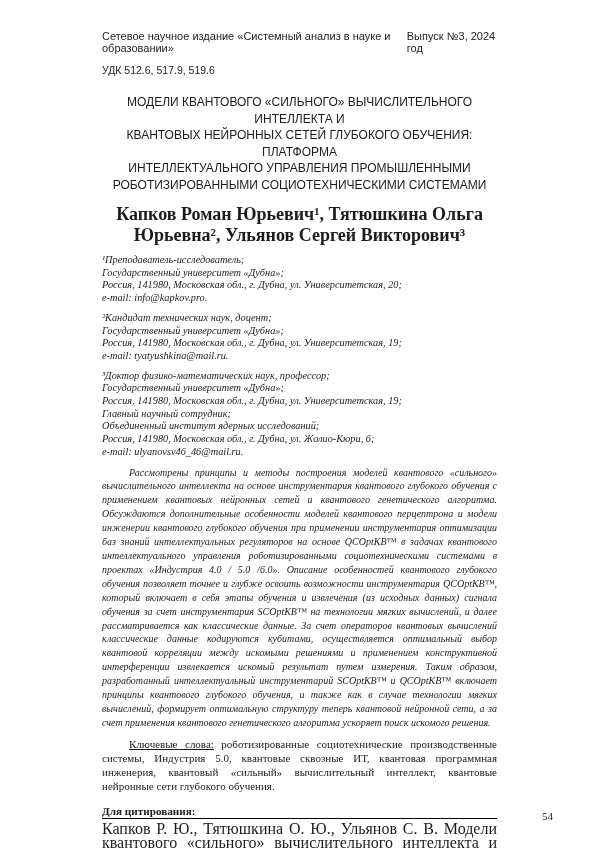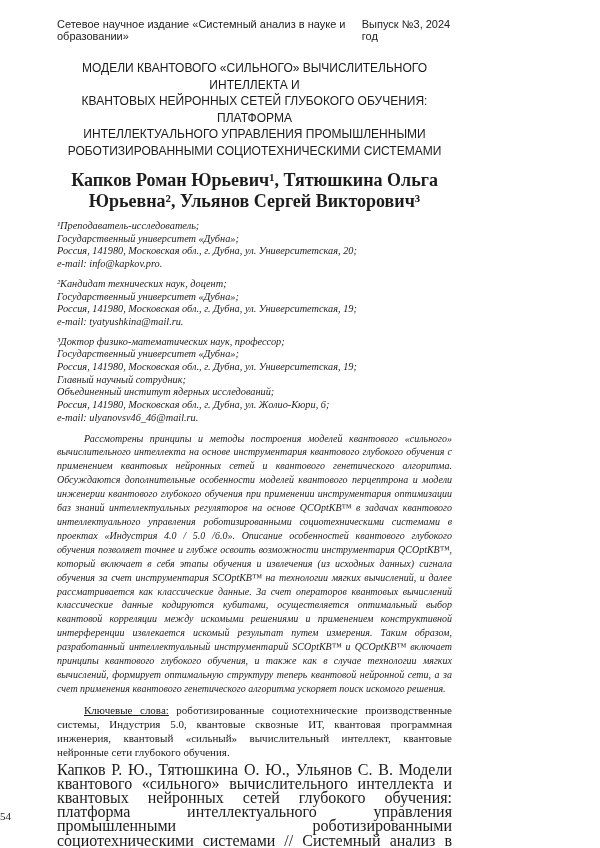--- a/index.html
+++ b/index.html
@@ -5,23 +5,24 @@
   html, body {
     margin: 0; padding: 0;
     background: #ffffff;
     width: 600px; height: 848px;
     overflow: hidden;
   }
   .page {
     position: relative;
     width: 508px; height: 848px;
     box-sizing: border-box;
-    padding: 18px 56px 0 57px;
+    padding: 30px 56px 0 57px;
     color: #1c1c1c;
     font-family: "Liberation Serif", serif;
+    margin-left: 45px;
   }
   
   .header-row {
     display: flex;
     justify-content: space-between;
     align-items: baseline;
     font-family: "Liberation Sans", sans-serif;
     font-size: 11px;
     color: #222;
   }
@@ -99,34 +100,35 @@
     font-size: 10.4px;
     line-height: 13.4px;
     color: #2a2a2a;
     white-space: pre-line;
     text-align: justify;
   }
   .page-number {
     position: absolute;
     left: 0; right: 0;
     bottom: 26px;
-    text-align: left;
+    text-align: right;
     font-size: 11px;
   }
 </style>
 </head>
 <body>
 
 <div class="page">
 
   <div class="header-row">
     <span>Сетевое научное издание «Системный анализ в науке и образовании»</span>
     <span>Выпуск №3, 2024 год</span>
   </div>
 
+  <div class="udk">УДК 512.6, 517.9, 519.6</div>
 
   <div class="title">МОДЕЛИ КВАНТОВОГО «СИЛЬНОГО» ВЫЧИСЛИТЕЛЬНОГО ИНТЕЛЛЕКТА И
 КВАНТОВЫХ НЕЙРОННЫХ СЕТЕЙ ГЛУБОКОГО ОБУЧЕНИЯ: ПЛАТФОРМА
 ИНТЕЛЛЕКТУАЛЬНОГО УПРАВЛЕНИЯ ПРОМЫШЛЕННЫМИ
 РОБОТИЗИРОВАННЫМИ СОЦИОТЕХНИЧЕСКИМИ СИСТЕМАМИ</div>
 
   <div class="authors">Капков Роман Юрьевич¹, Тятюшкина Ольга Юрьевна², Ульянов Сергей Викторович³</div>
 
   <div class="affiliations">
     <p class="affiliation">¹Преподаватель-исследователь;
@@ -143,20 +145,21 @@
 Главный научный сотрудник;
 Объединенный институт ядерных исследований;
 Россия, 141980, Московская обл., г. Дубна, ул. Жолио-Кюри, 6;
 e-mail: ulyanovsv46_46@mail.ru.</p>
   </div>
 
   <p class="abstract">Рассмотрены принципы и методы построения моделей квантового «сильного» вычислительного интеллекта на основе инструментария квантового глубокого обучения с применением квантовых нейронных сетей и квантового генетического алгоритма. Обсуждаются дополнительные особенности моделей квантового перцептрона и модели инженерии квантового глубокого обучения при применении инструментария оптимизации баз знаний интеллектуальных регуляторов на основе QCOptKB™ в задачах квантового интеллектуального управления роботизированными социотехническими системами в проектах «Индустрия 4.0 / 5.0 /6.0». Описание особенностей квантового глубокого обучения позволяет точнее и глубже освоить возможности инструментария QCOptKB™, который включает в себя этапы обучения и извлечения (из исходных данных) сигнала обучения за счет инструментария SCOptKB™ на технологии мягких вычислений, и далее рассматривается как классические данные. За счет операторов квантовых вычислений классические данные кодируются кубитами, осуществляется оптимальный выбор квантовой корреляции между искомыми решениями и применением конструктивной интерференции извлекается искомый результат путем измерения. Таким образом, разработанный интеллектуальный инструментарий SCOptKB™ и QCOptKB™ включает принципы квантового глубокого обучения, и также как в случае технологии мягких вычислений, формирует оптимальную структуру теперь квантовой нейронной сети, а за счет применения квантового генетического алгоритма ускоряет поиск искомого решения.</p>
 
   <p class="keywords"><span class="kw-label">Ключевые слова:</span><span> роботизированные социотехнические производственные системы, Индустрия 5.0, квантовые сквозные ИТ, квантовая программная инженерия, квантовый «сильный» вычислительный интеллект, квантовые нейронные сети глубокого обучения.</span></p>
 
+  <div class="citation-heading">Для цитирования:</div>
   <p class="citation-text">Капков Р. Ю., Тятюшкина О. Ю., Ульянов С. В. Модели квантового «сильного» вычислительного интеллекта и квантовых нейронных сетей глубокого обучения: платформа интеллектуального управления промышленными роботизированными социотехническими системами // Системный анализ в науке и образовании: сетевое научное издание. 2024. № 3. С. 54-96. EDN: QAHJQK. URL: https://sanse.ru/index.php/sanse/article/view/627.</p>
 
   <div class="license-row">
     <div class="cc-badge">
       <svg width="106" height="38" viewBox="0 0 106 38" xmlns="http://www.w3.org/2000/svg">
         <rect x="1.5" y="1.5" width="103" height="35" rx="5" fill="#a9a9a9" stroke="#000" stroke-width="2.6"></rect>
         <path d="M35 25.8 H103.7 V31.7 a4.3 4.3 0 0 1 -4.3 4.3 H35 Z" fill="#000"></path>
         <g>
           <circle cx="21" cy="14.5" r="11.3" fill="#000"></circle>
           <circle cx="21" cy="14.5" r="8.7" fill="none" stroke="#fff" stroke-width="1.8"></circle>

